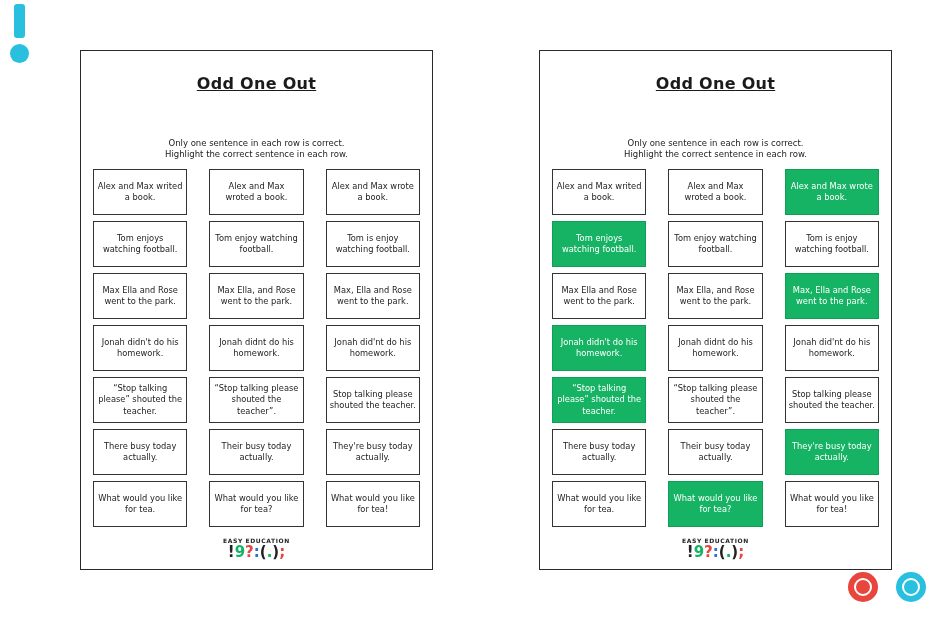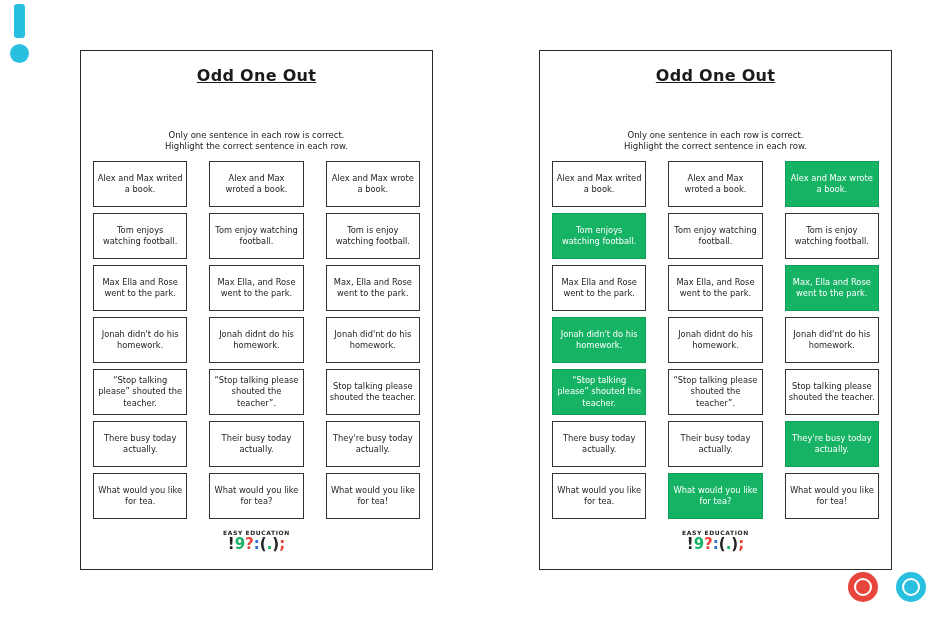--- a/index.html
+++ b/index.html
@@ -85,21 +85,21 @@
   .sheet.left { left: 80px; }
   .sheet.right { left: 539px; }
 
   .sheet-title {
     text-align: center;
     font-size: 16px;
     font-weight: bold;
     color: #1b1b1b;
     text-decoration: underline;
     letter-spacing: 0.3px;
-    margin: 5px 0 6px 0;
+    margin: 13px 0 6px 0;
   }
   .sheet-subtitle {
     text-align: center;
     font-size: 8.5px;
     color: #222;
     line-height: 1.35;
     margin-bottom: 8px;
     margin-top: 45px;
   }
 

